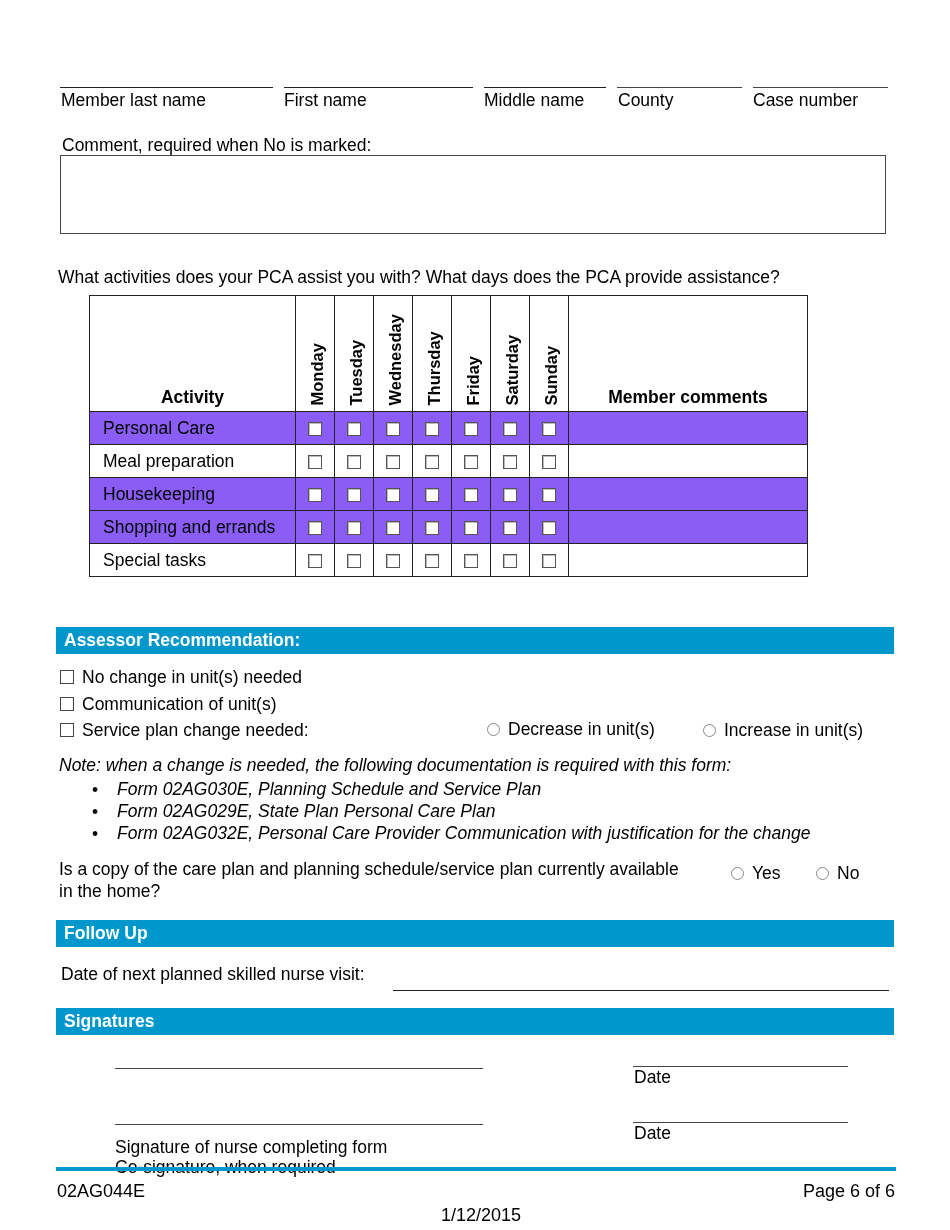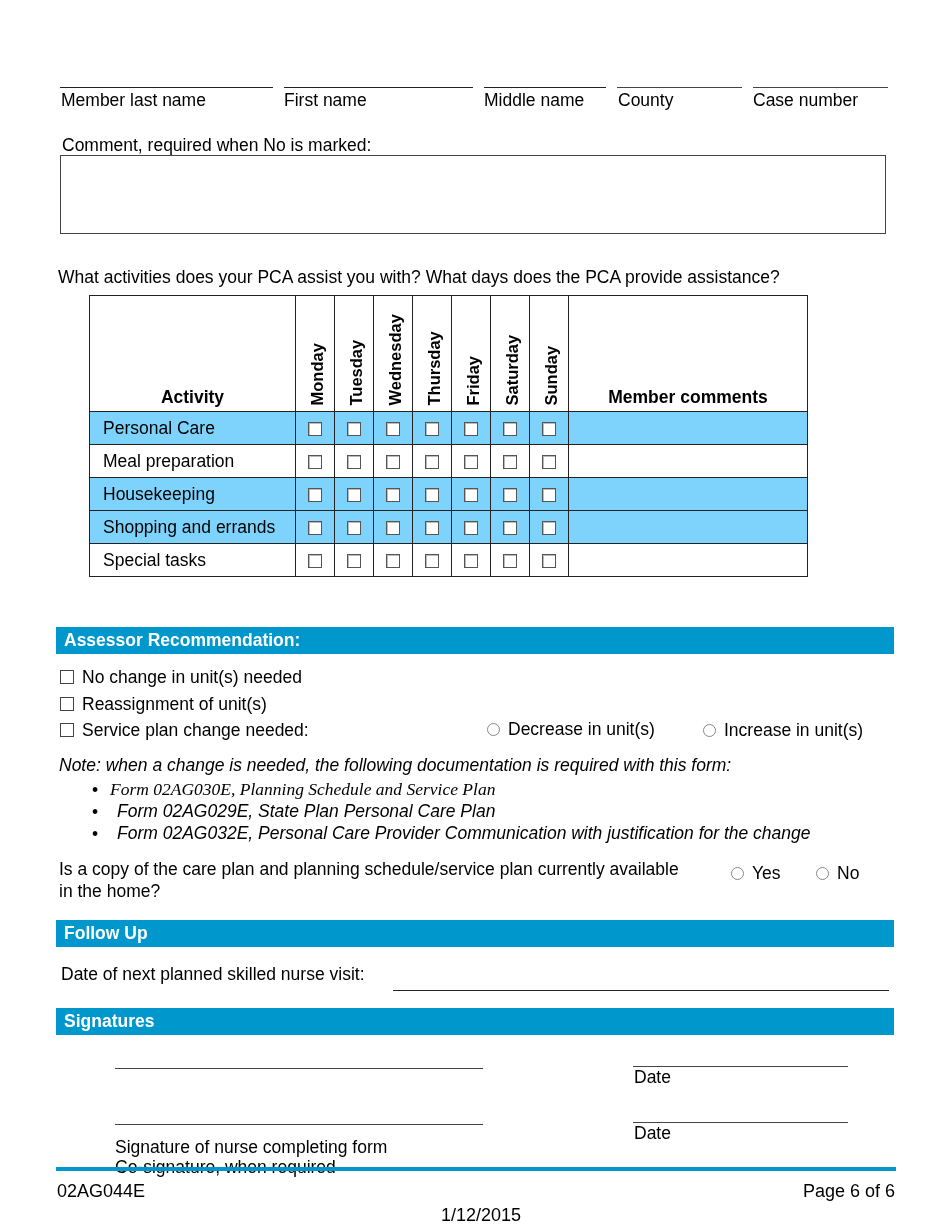--- a/index.html
+++ b/index.html
@@ -16,21 +16,21 @@
 
     
     table.pca { position: absolute; left: 56px; top: 295px; width: 719px; border-collapse: collapse; table-layout: fixed; margin-left: 33px; }
     table.pca td, table.pca th { border: 1.5px solid #222; padding: 0; }
     table.pca th { height: 112px; vertical-align: bottom; font-weight: bold; font-size: 17.5px; }
     th.act { text-align: center; padding-bottom: 3px !important; }
     th.cm { text-align: center; padding-bottom: 3px !important; }
     th.day { position: relative; }
     .vtext { position: absolute; left: 50%; bottom: 6px; transform-origin: left bottom; transform: translateX(10px) rotate(-90deg); white-space: nowrap; font-size: 16.5px; font-weight: bold; line-height: 1; }
     table.pca td { height: 32px; font-size: 17.5px; }
-    tr.shade td { background: #7dd3fc; }
+    tr.shade td { background: #8b5cf6; }
     td.act-cell { padding-left: 13px !important; white-space: nowrap; }
     td.chk { text-align: center; vertical-align: middle; }
     .cb { display: inline-block; width: 14px; height: 14px; border: 1px solid #555; background: #fff; box-sizing: border-box; vertical-align: middle; box-shadow: inset 1px 1px 0 #bbb; }
 
     .bar { position: absolute; left: 56px; width: 838px; height: 27px; background: #0098cc; color: #fff; font-weight: bold; font-size: 17.5px; line-height: 27px; padding-left: 8px; box-sizing: border-box; }
 
     .cb2 { display: inline-block; width: 14px; height: 14px; border: 1px solid #444; box-sizing: border-box; vertical-align: -1px; margin-right: 8px; }
     .radio { display: inline-block; width: 13px; height: 13px; border: 1px solid #888; border-radius: 50%; box-sizing: border-box; vertical-align: -1px; margin-right: 8px; }
 
     .italic { font-style: italic; }
@@ -158,36 +158,36 @@
     </tr>
   </tbody>
 </table>
 
 <div class="bar" style="top:627px;">Assessor Recommendation:</div>
 
 <div class="abs txt" style="left:60px; top:669px;">
   <span class="cb2"></span><span>No change  in unit(s) needed</span>
 </div>
 <div class="abs txt" style="left:60px; top:696px;">
-  <span class="cb2"></span><span>Reassignment of unit(s)</span>
+  <span class="cb2"></span><span>Communication of unit(s)</span>
 </div>
 <div class="abs txt" style="left:60px; top:722px;">
   <span class="cb2"></span><span>Service plan change needed:</span>
 </div>
 <div class="abs txt" style="left:487px; top:721px;text-align:right;">
   <span class="radio"></span><span>Decrease in unit(s)</span>
 </div>
 <div class="abs txt" style="left:703px; top:722px;">
   <span class="radio"></span><span>Increase in unit(s)</span>
 </div>
 
 <span class="abs txt italic" style="left:59px; top:757px;text-align:right;">Note:  when a change is needed, the following documentation is required with this form:</span>
 
 <span class="bullet" style="top:780px;">•</span>
-<span class="abs txt italic" style="left:110px; top:781px;font-family:Liberation Serif, serif;">Form 02AG030E, Planning Schedule and Service Plan</span>
+<span class="abs txt italic" style="left:117px; top:781px;">Form 02AG030E, Planning Schedule and Service Plan</span>
 <span class="bullet" style="top:802px;">•</span>
 <span class="abs txt italic" style="left:117px; top:803px;">Form 02AG029E, State Plan Personal Care Plan</span>
 <span class="bullet" style="top:824px;">•</span>
 <span class="abs txt italic" style="left:117px; top:825px;font-style:italic;">Form 02AG032E, Personal Care Provider Communication with justification for the change</span>
 
 <span class="abs txt" style="left:59px; top:861px;">Is a copy of the care plan and planning schedule/service plan currently available</span>
 <span class="abs txt" style="left:59px; top:883px;">in the home?</span>
 <div class="abs txt" style="left:731px; top:865px;">
   <span class="radio"></span><span>Yes</span>
 </div>

